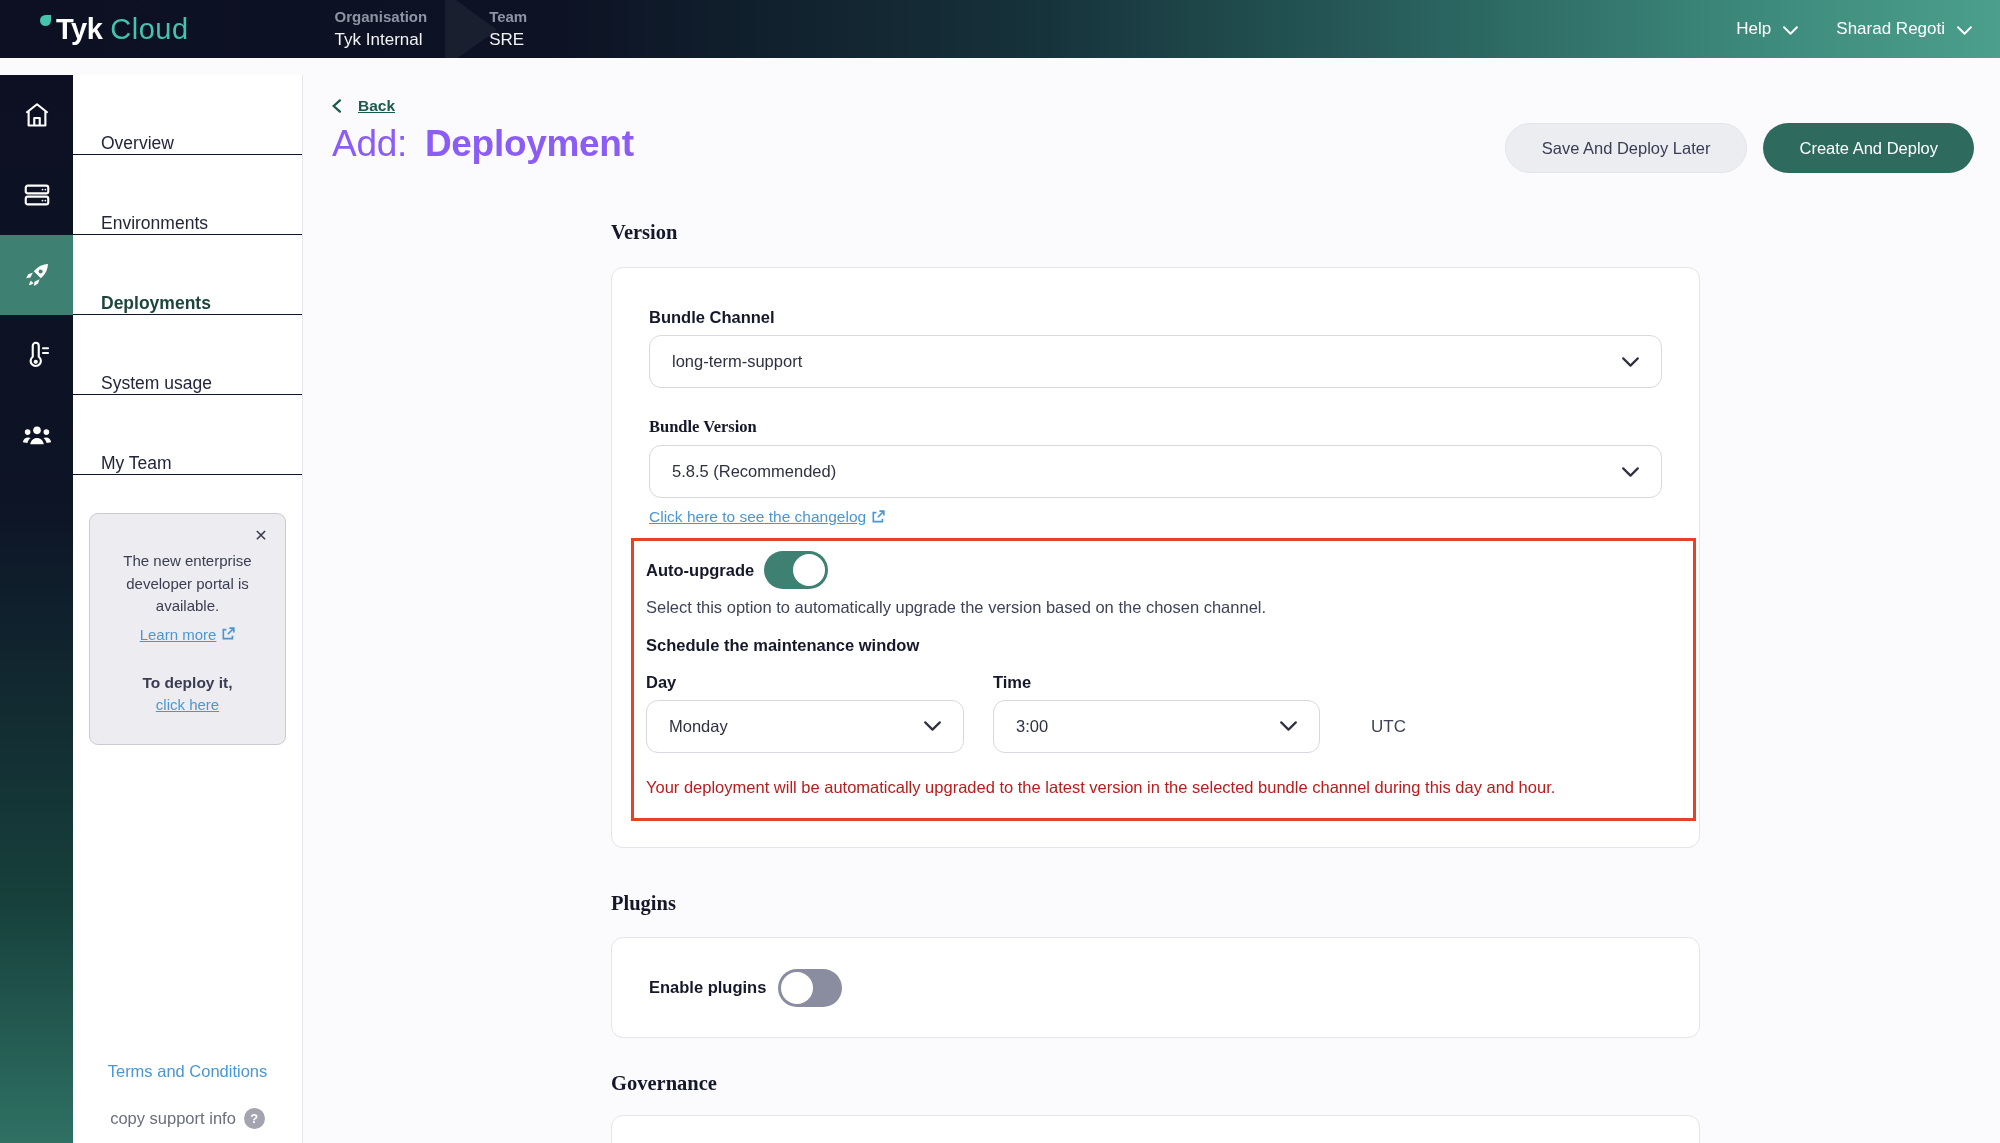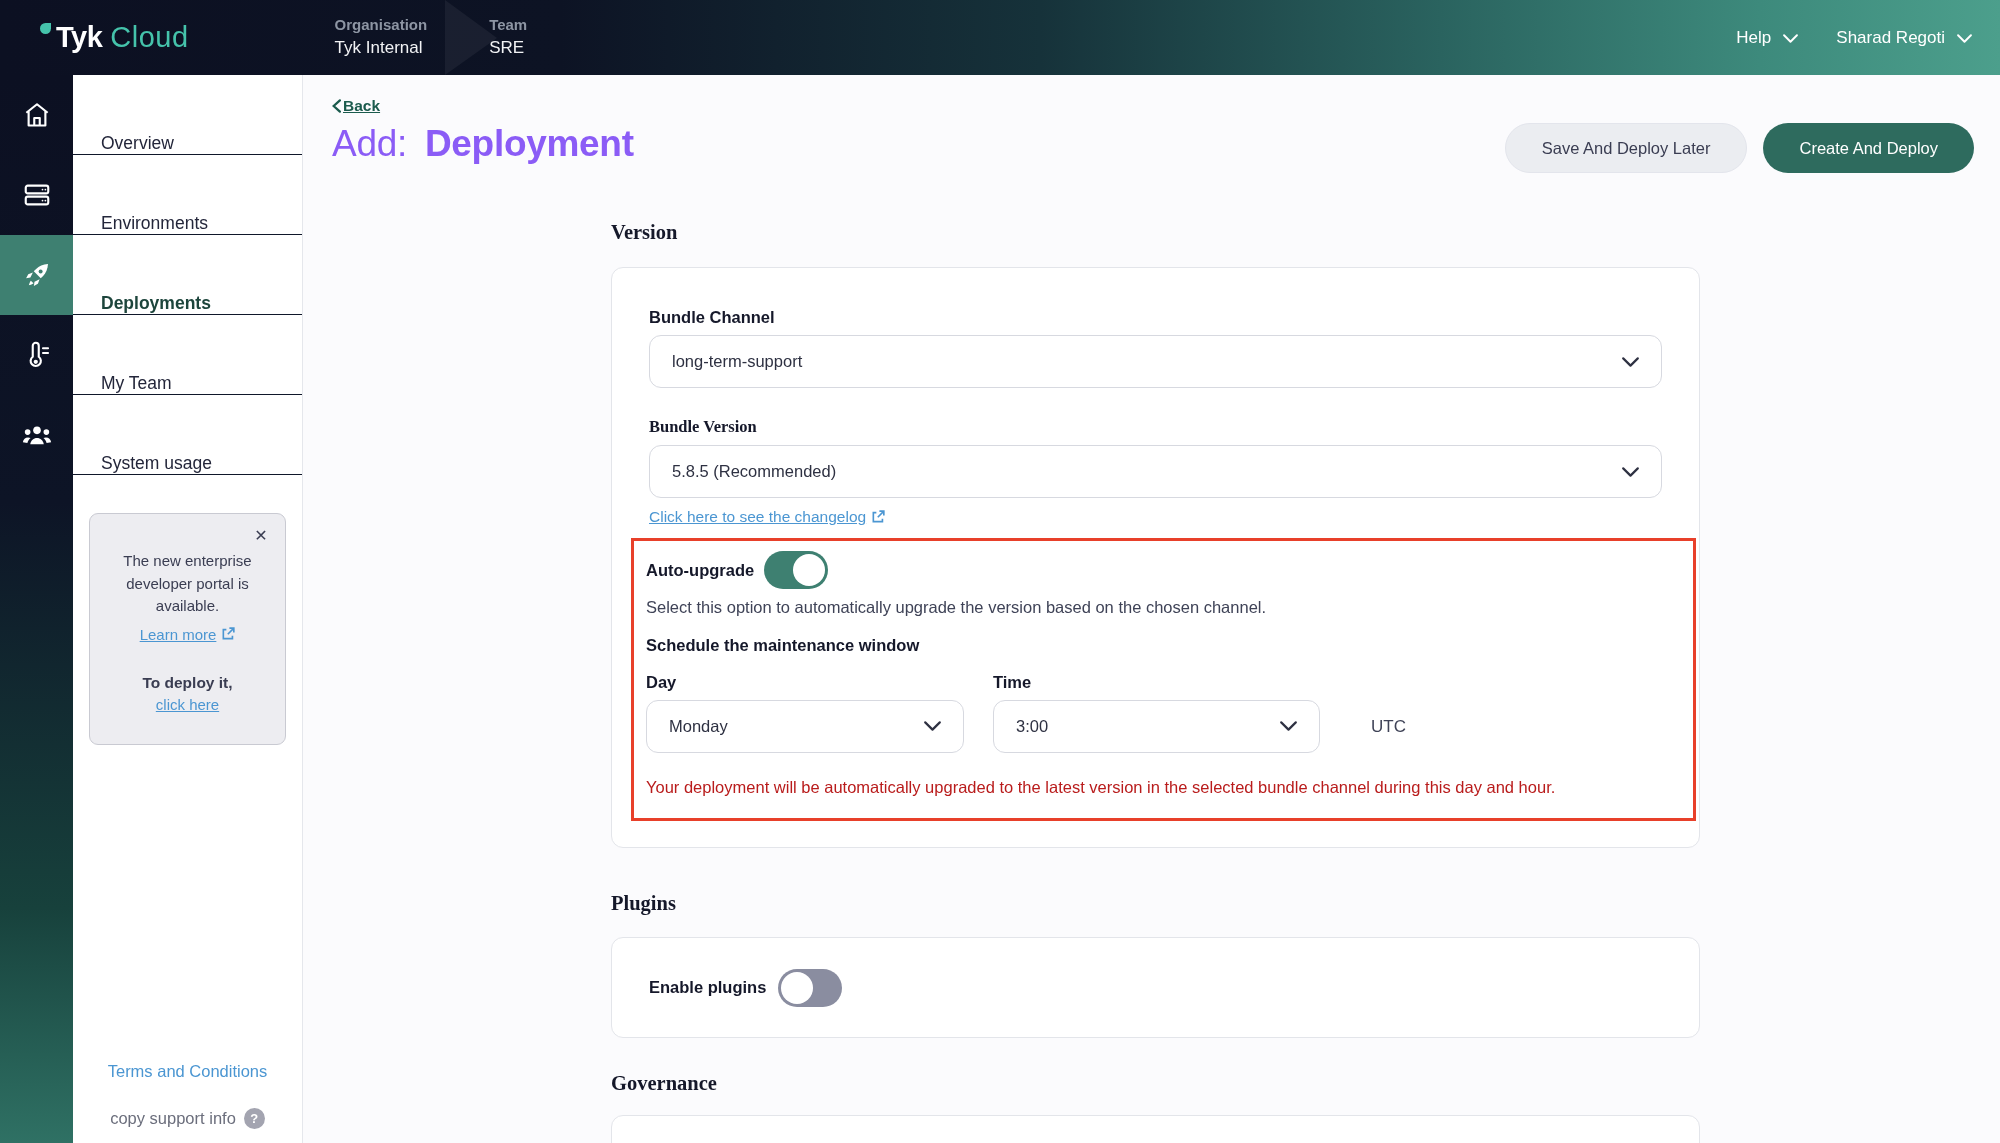--- a/index.html
+++ b/index.html
@@ -1,21 +1,21 @@
 <!DOCTYPE html>
 <html><head>
 <meta charset="utf-8">
 <style>
   * { margin:0; padding:0; box-sizing:border-box; }
   html,body { width:2000px; height:1143px; overflow:hidden; }
   body { font-family:"Liberation Sans", sans-serif; background:#fbfbfd; position:relative; }
 
   
   .topbar{
-    position:absolute; top:0; left:0; width:2000px; height:75px;
+    position:absolute; top:0; left:0; width:2000px; height:58px;
     background:linear-gradient(90deg,#0c1022 0%,#0d1324 28%,#16323a 52%,#2a635f 72%,#3d8a7c 88%,#4c9f8c 100%);
     display:flex; align-items:center; color:#fff; z-index:20;
   }
   .logo{ display:flex; align-items:center; margin-left:40px; cursor:pointer; }
   .logo-leaf{ width:11px; height:11px; background:#45c3ab; border-radius:6px 0 6px 6px; margin:-18px 5px 0 0; }
   .logo-tyk{ font-size:29px; font-weight:700; color:#fff; letter-spacing:-0.5px; }
   .logo-cloud{ font-size:29px; font-weight:300; color:#45c3ab; margin-left:8px; letter-spacing:0.5px; }
   .crumbs{ display:flex; align-items:stretch; height:75px; margin-left:146px; }
   .crumb{ display:flex; flex-direction:column; justify-content:center; cursor:pointer; }
   .crumb-label{ font-size:15px; font-weight:700; color:#8d95a3; line-height:1.45; }
@@ -59,21 +59,21 @@
   .menu-bottom-link{ position:absolute; bottom:62px; width:100%; text-align:center; font-size:16.5px;
     color:#4b96d2; cursor:pointer; }
   .menu-support{ position:absolute; bottom:14px; width:100%; display:flex; align-items:center;
     justify-content:center; gap:8px; font-size:16.5px; color:#6b6e7c; cursor:pointer; }
   .q-badge{ width:21px; height:21px; border-radius:50%; background:#a3a4b0; color:#fff; font-size:13px;
     font-weight:700; display:inline-flex; align-items:center; justify-content:center; }
 
   
   .main{ position:absolute; top:75px; left:303px; width:1697px; height:1068px; background:#fbfbfd;
     padding:22px 0 0 29px; }
-  .back-link{ display:inline-flex; align-items:center; gap:2px; color:#1b5b4d; font-size:15.5px;
+  .back-link{ display:inline-flex; align-items:center; gap:17px; color:#1b5b4d; font-size:15.5px;
     font-weight:700; cursor:pointer; }
   .back-link .back-text{ text-decoration:underline; }
   .page-title{ margin-top:6px; font-size:37px; color:#8b5cf6; letter-spacing:-0.3px; }
   .page-title .t-prefix{ font-weight:400; }
   .page-title .t-bold{ font-weight:700; margin-left:8px; }
   .header-buttons{ position:absolute; top:48px; right:26px; display:flex; gap:16px; }
   .btn{ height:50px; border-radius:25px; font-size:16.5px; font-family:inherit; cursor:pointer; border:none;
     padding:0 36px; display:flex; align-items:center; }
   .btn-secondary{ background:#ebedf1; color:#3a3d52; border:1px solid #e3e5ec; }
   .btn-primary{ background:#2e6b5e; color:#fff; }
@@ -201,24 +201,24 @@
   <div class="menu-item">
     <span>Overview</span>
   </div>
   <div class="menu-item">
     <span>Environments</span>
   </div>
   <div class="menu-item active">
     <span>Deployments</span>
   </div>
   <div class="menu-item">
+    <span>System usage</span>
+  </div>
+  <div class="menu-item">
     <span>My Team</span>
-  </div>
-  <div class="menu-item">
-    <span>System usage</span>
   </div>
 
   <div class="notice">
     <button class="notice-close">✕</button>
     <div class="notice-text">The new enterprise developer portal is available.</div>
     <a class="notice-link">
       <span>Learn more</span>
       <svg width="14" height="14" viewBox="0 0 12 12" fill="none" stroke="currentColor" stroke-width="1.4">
           <path d="M4.6 2.2H2v7.8h7.8V7.4"></path>
           <path d="M7.2 1h3.8v3.8"></path>

